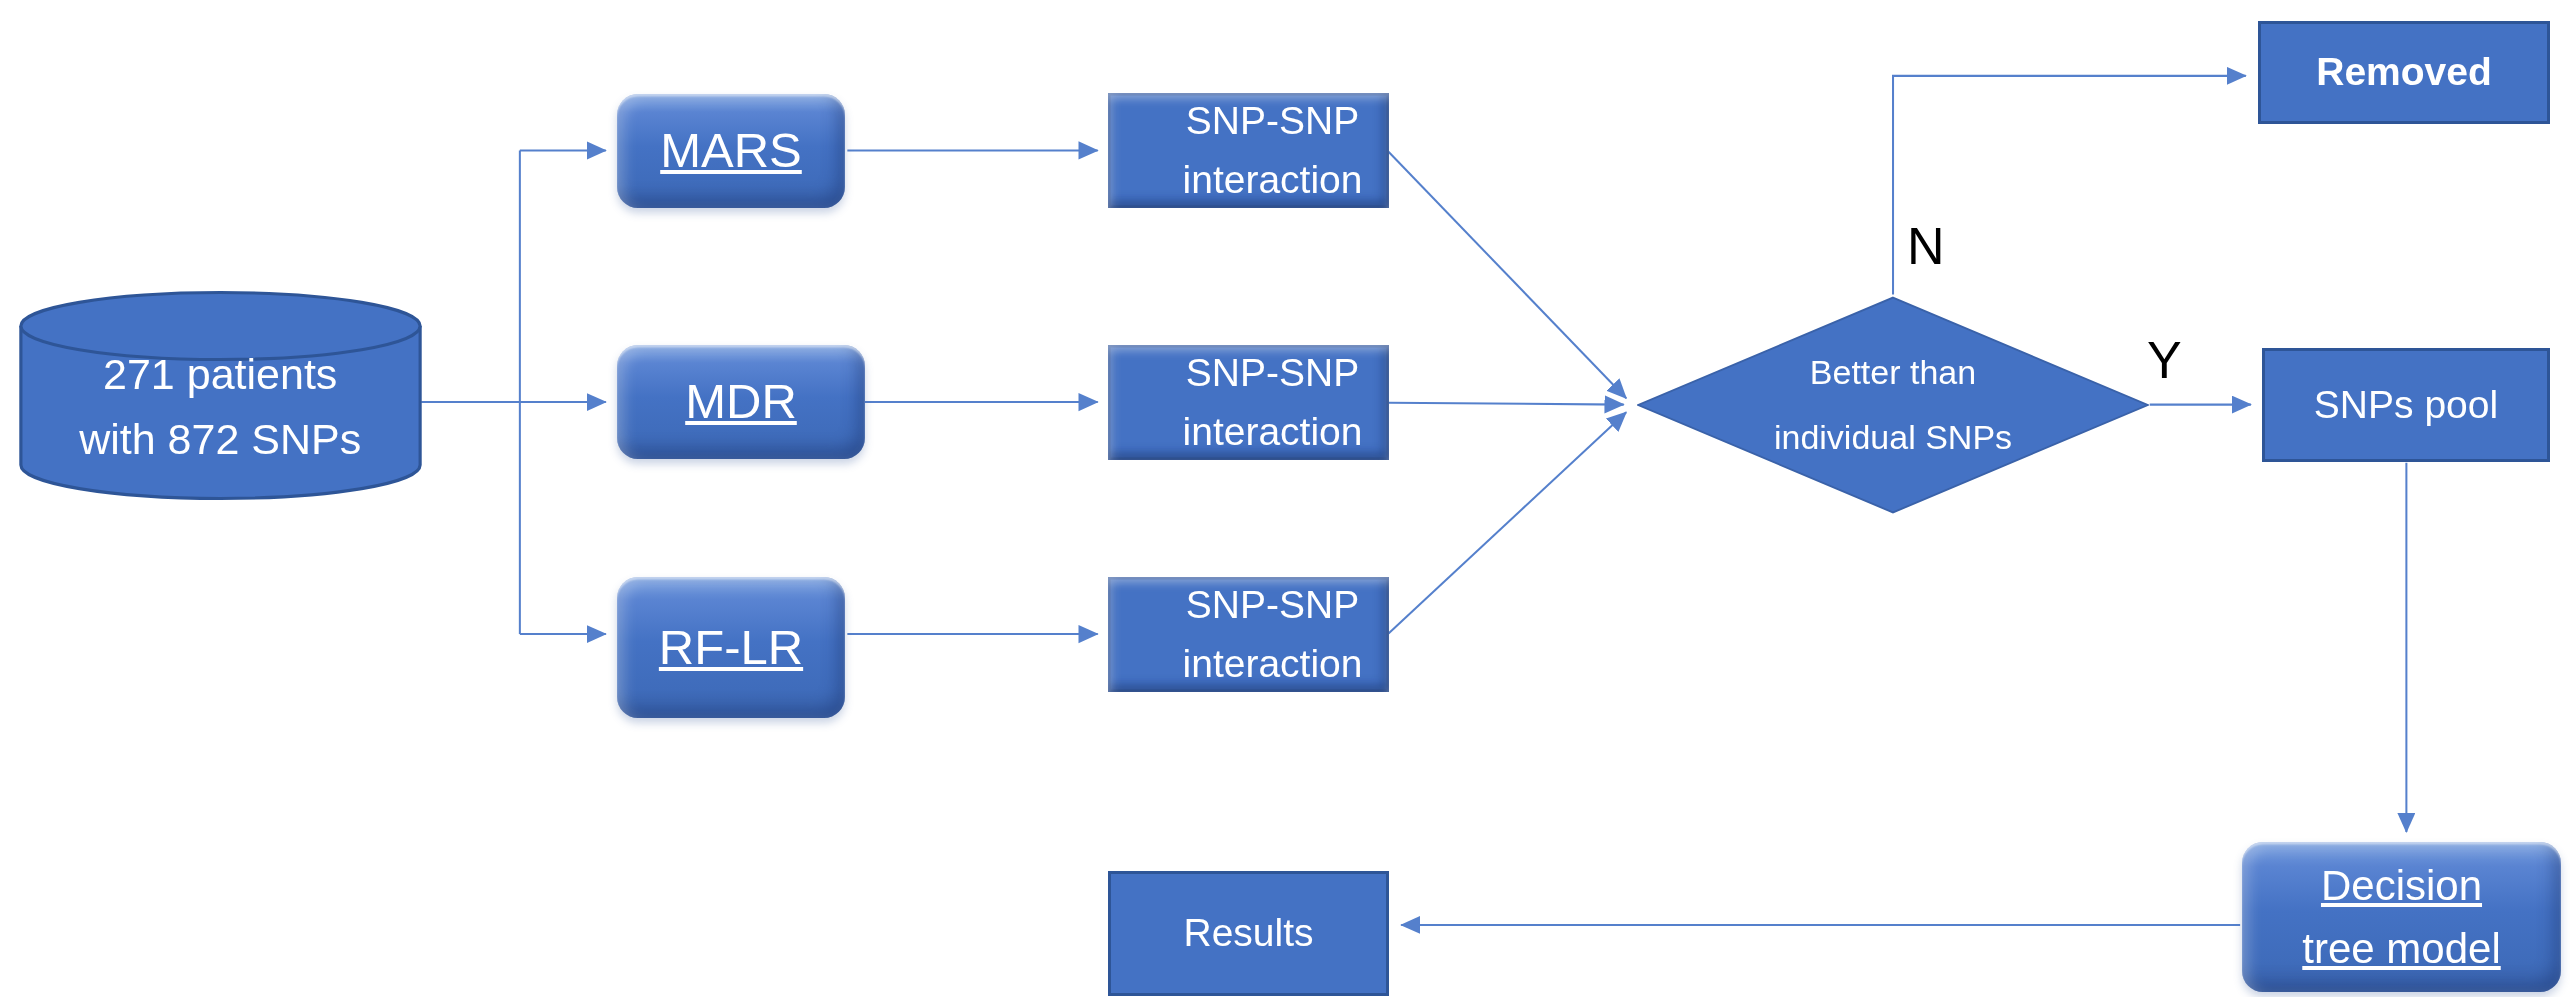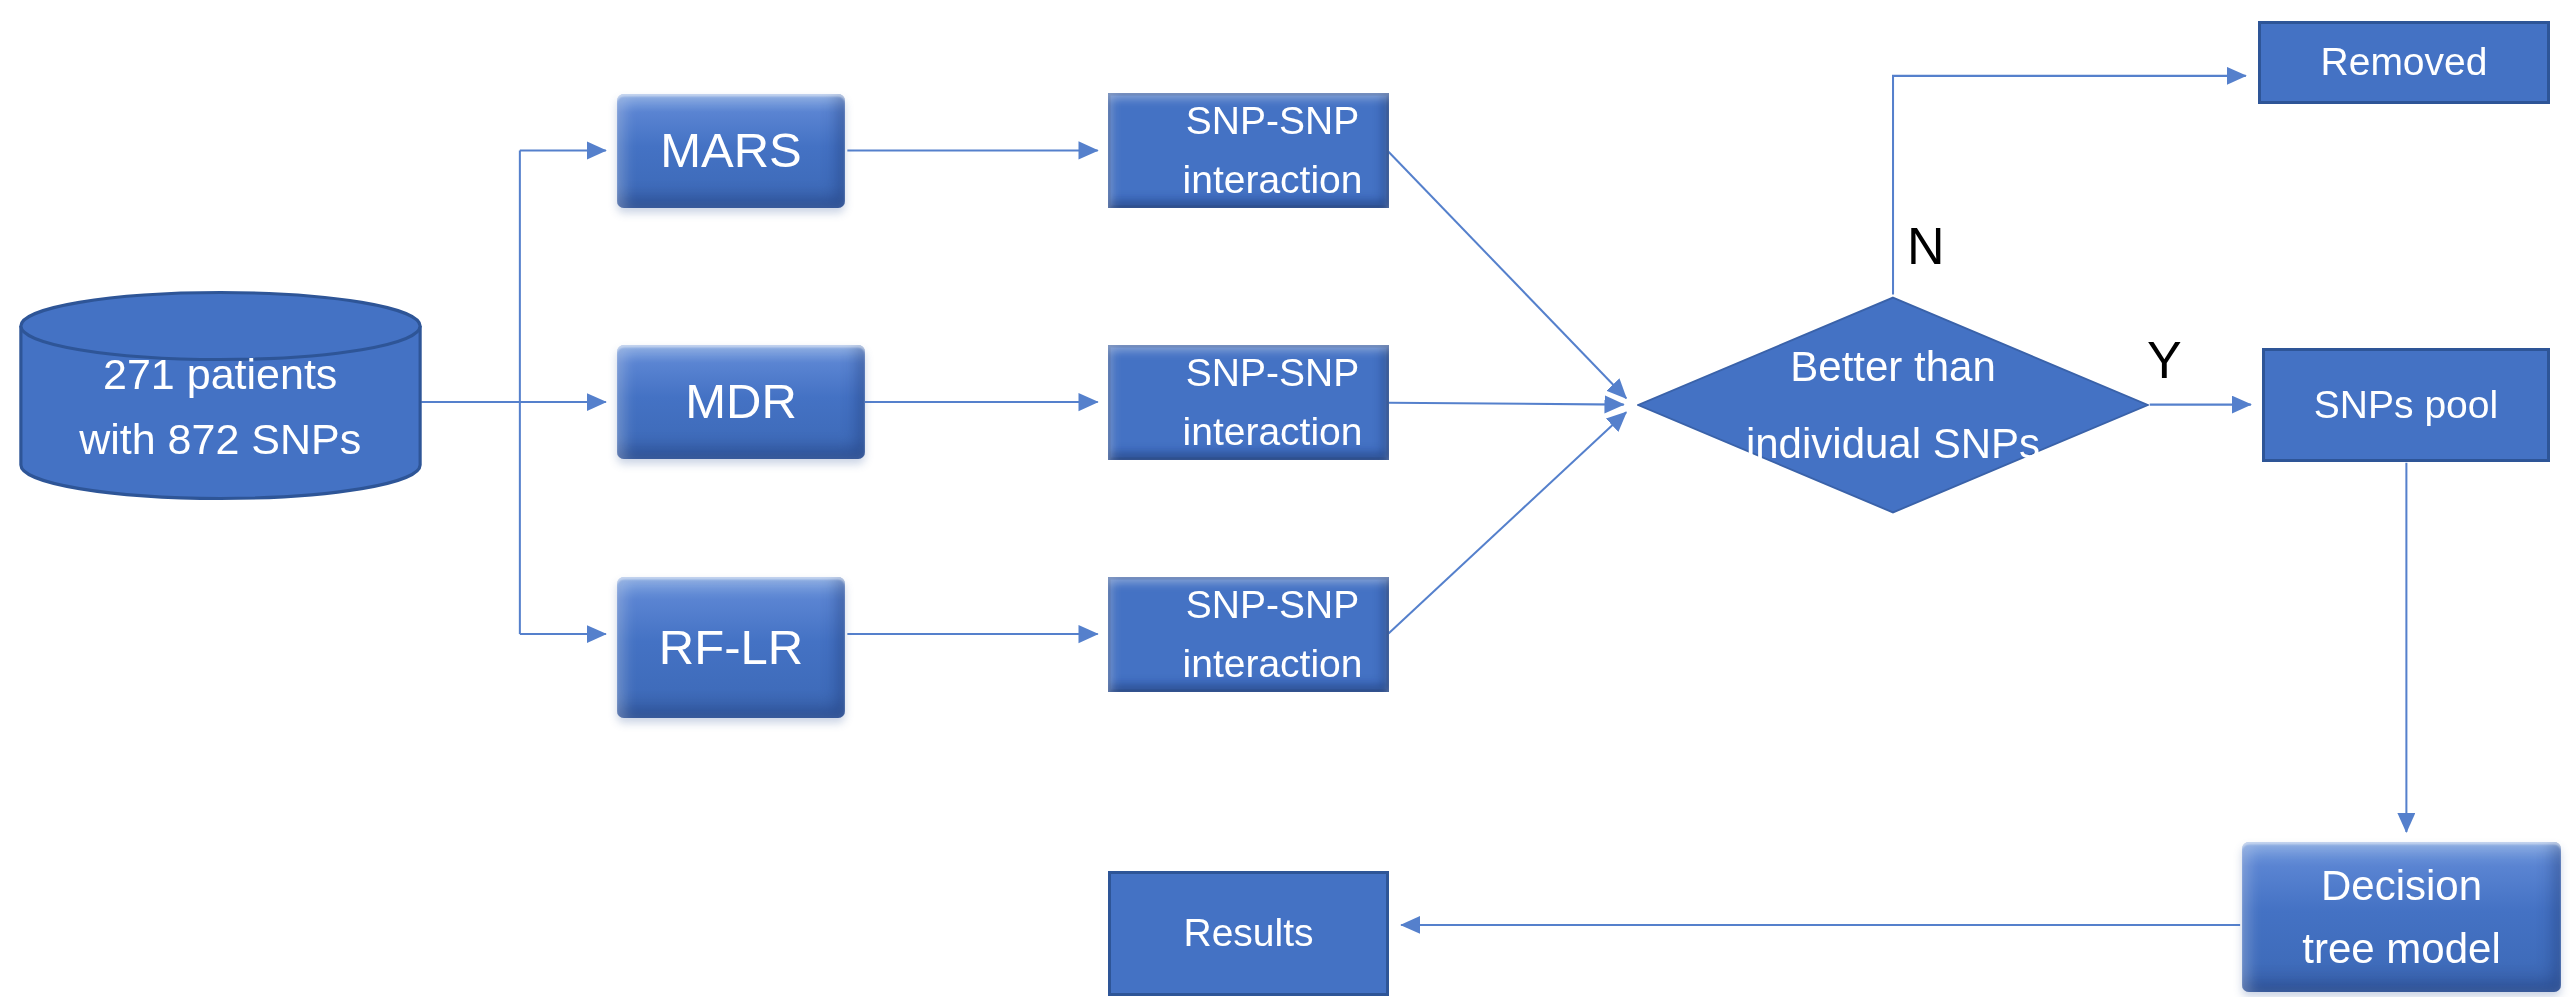--- a/index.html
+++ b/index.html
@@ -26,42 +26,43 @@
     text-align:center;
   }
   
   .flat{
     background:var(--node-fill);
     border:3.8px solid var(--node-border);
   }
   
   .bevel-round{
     background:linear-gradient(180deg,#7ca2e0 0%,#5a84d2 16%,var(--node-fill) 46%,#3f6cbb 80%,#3a63ad 100%);
-    border-radius:7px;
+    border-radius:21px;
     box-shadow:
       inset 0 2.5px 1.9px rgba(255,255,255,.45),
       inset 6.3px 5px 14px rgba(255,255,255,.28),
       inset -7.6px -8.9px 16.4px rgba(26,54,112,.45),
       0 5px 8.9px rgba(70,100,160,.28);
+    text-decoration: underline;
   }
   
   .bevel-square{
     background:var(--node-fill);
     box-shadow:
       inset 0 6.3px 8.9px rgba(255,255,255,.32),
       inset 6.3px 0 8.9px rgba(255,255,255,.16),
       inset -6.3px -3.8px 10px rgba(20,50,110,.42),
       inset 0 -7.6px 10px rgba(20,50,110,.38),
       inset 0 0 0 2.5px rgba(38,72,140,.55);
     padding-left: 48px;
   }
   .txt-xl{font-size:49px;line-height:1.25;}
   .txt-lg{font-size:43px;line-height:1.5;}
   .txt-md{font-size:39px;line-height:1.5;}
-  .txt-diamond{font-size:42px;line-height:1.55;gap:12px;}
+  .txt-diamond{font-size:34px;line-height:1.55;gap:12px;}
   .edge-label{
     position:absolute;
     color:var(--decision-label-color);
     font-size:52px;line-height:1;
     font-family:"Liberation Sans", sans-serif;
   }
   svg{position:absolute;left:0;top:0;}
   .shape-svg{pointer-events:none;}
 </style>
 </head>
@@ -133,21 +134,21 @@
     </svg>
     <div class="txt-diamond" style="position:absolute;left:0;top:0;width:512px;height:218px;display:flex;flex-direction:column;align-items:center;justify-content:center;">
       <div>Better than</div>
       <div>individual SNPs</div>
     </div>
   </div>
 
   <div class="edge-label" style="left:1907px;top:220px;">N</div>
   <div class="edge-label" style="left:2147px;top:334px;">Y</div>
 
-  <div class="node flat txt-md" style="left:2258px;top:21px;width:292px;height:83px;">
+  <div class="node flat txt-md" style="left:2258px;top:21px;width:292px;height:103px;font-weight:bold;">
     <div>Removed</div>
   </div>
   <div class="node flat txt-md" style="left:2262px;top:348px;width:288px;height:114px;">
     <div>SNPs pool</div>
   </div>
   <div class="node bevel-round" style="left:2242px;top:842px;width:319px;height:150px;font-size:42px;line-height:1.5;">
     <div>Decision</div>
     <div>tree model</div>
   </div>
   <div class="node flat txt-md" style="left:1108px;top:871px;width:281px;height:125px;">

